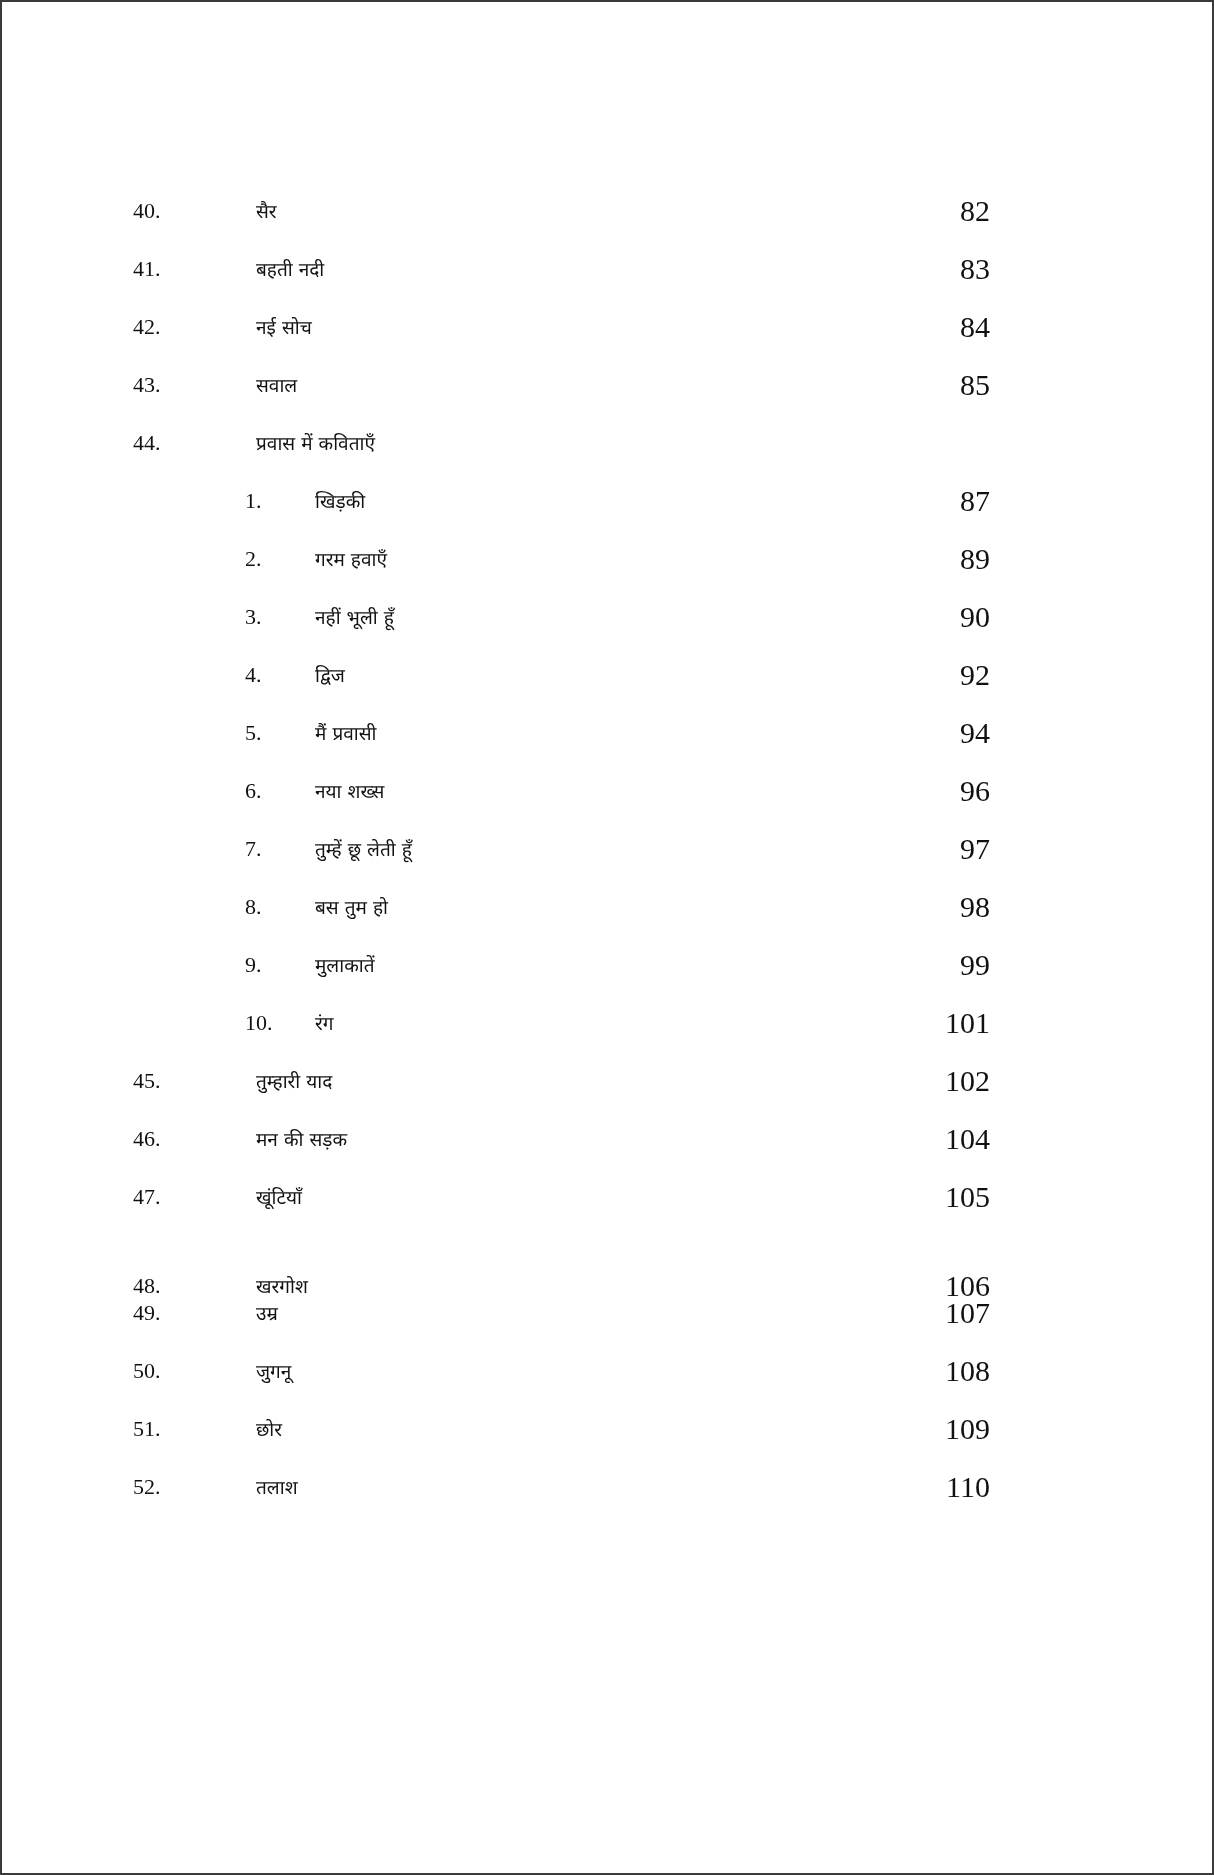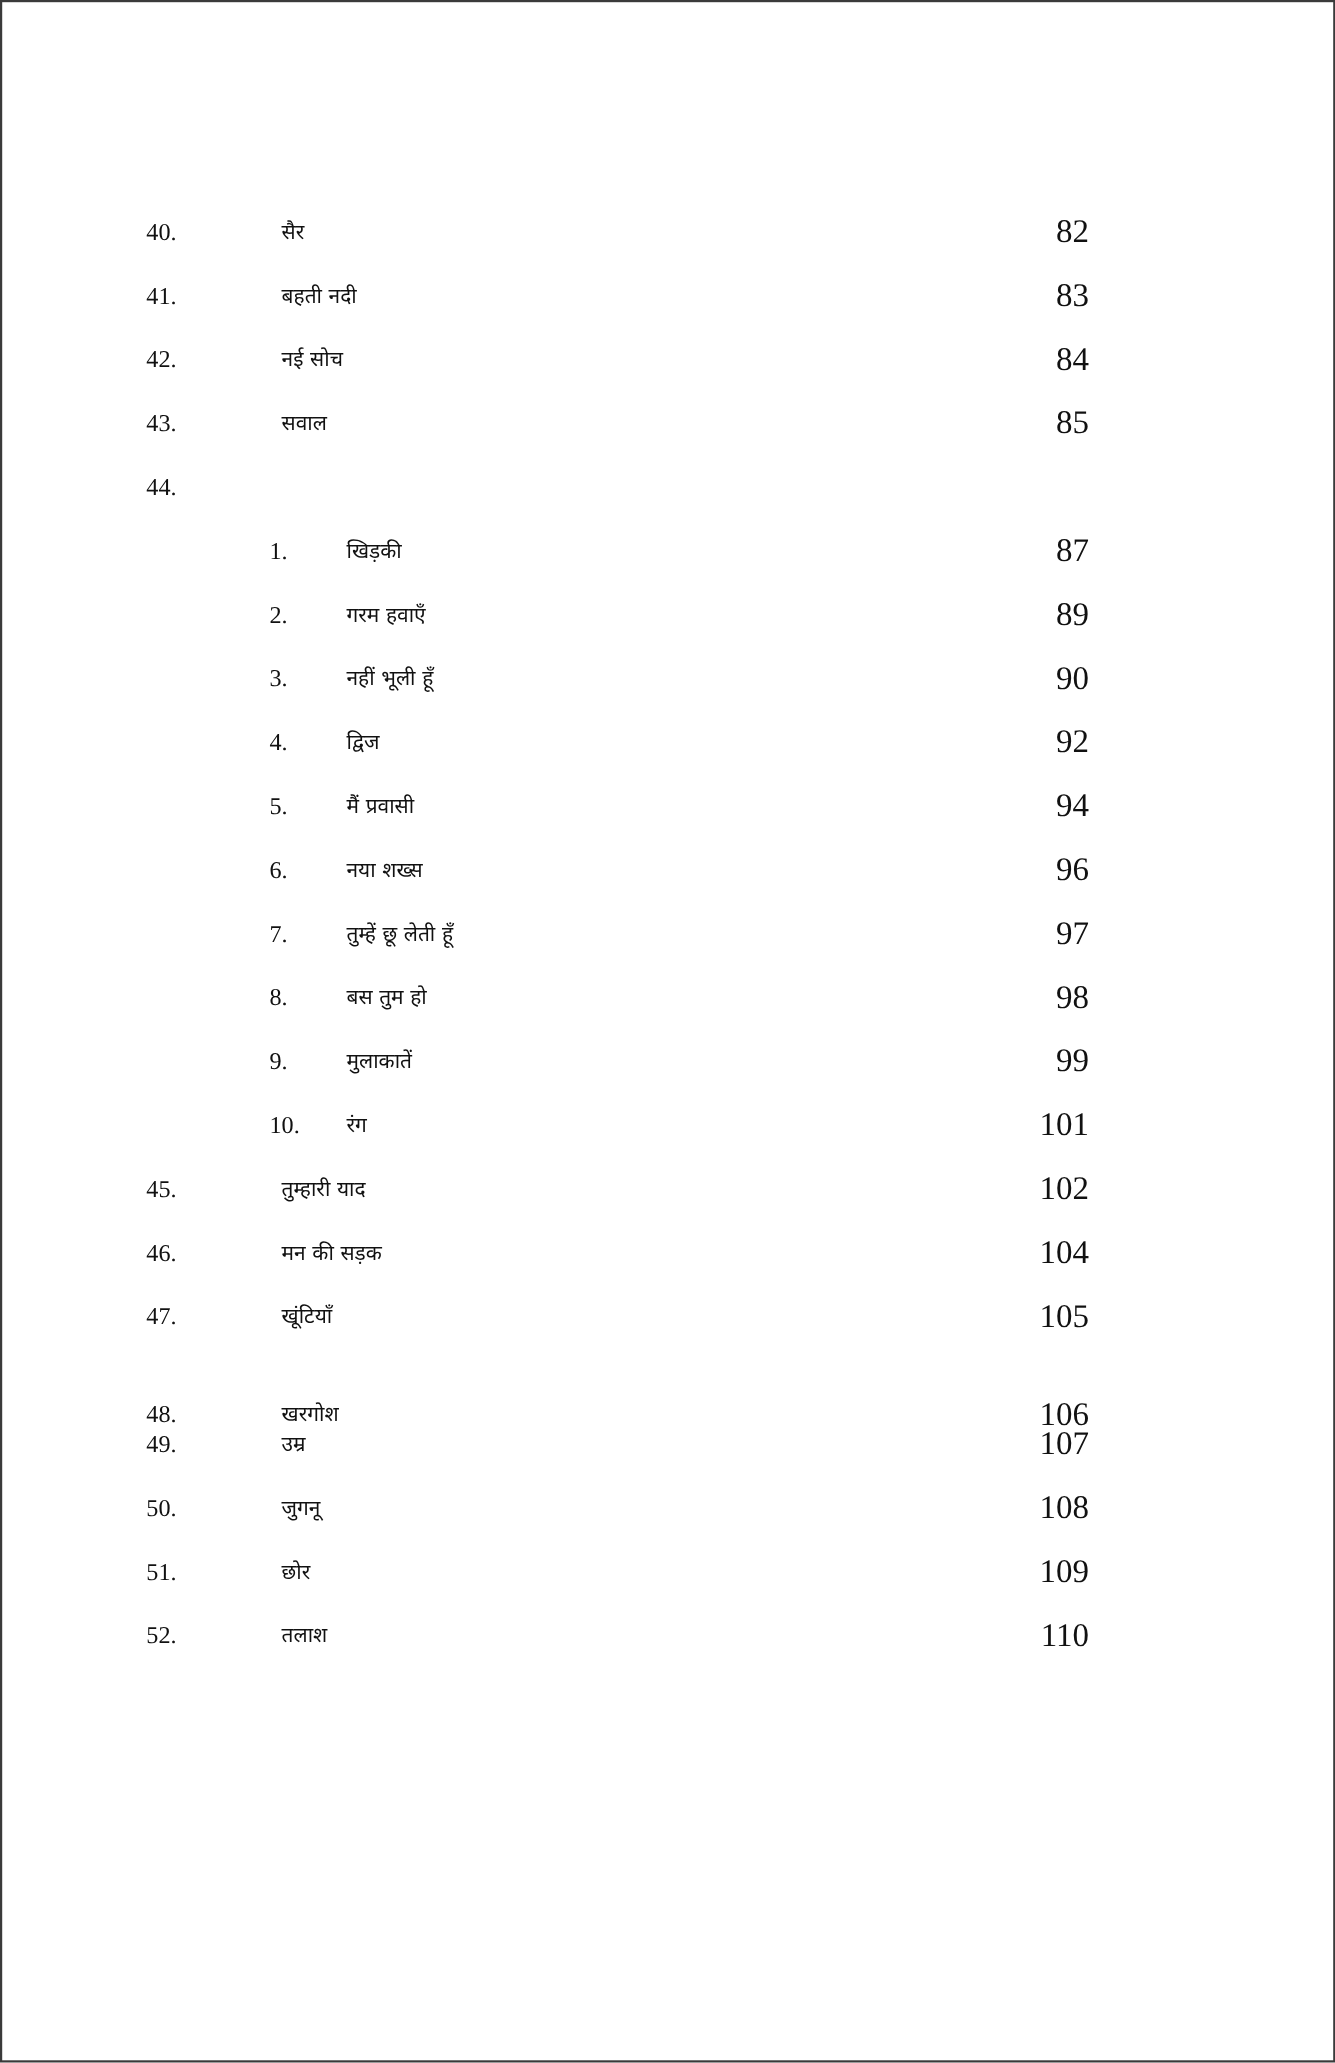--- a/index.html
+++ b/index.html
@@ -97,20 +97,21 @@
     </div>
 
     <div class="row" style="top:354px">
       <span class="num">43.</span>
       <span class="title">सवाल</span>
       <span class="page-no">85</span>
     </div>
 
     <div class="row" style="top:412px">
       <span class="num">44.</span>
+      <span class="title">प्रवास में कविताएँ</span>
       <span class="page-no"></span>
     </div>
 
     <div class="row sub" style="top:470px">
       <span class="num">1.</span>
       <span class="title">खिड़की</span>
       <span class="page-no">87</span>
     </div>
 
     <div class="row sub" style="top:528px">

